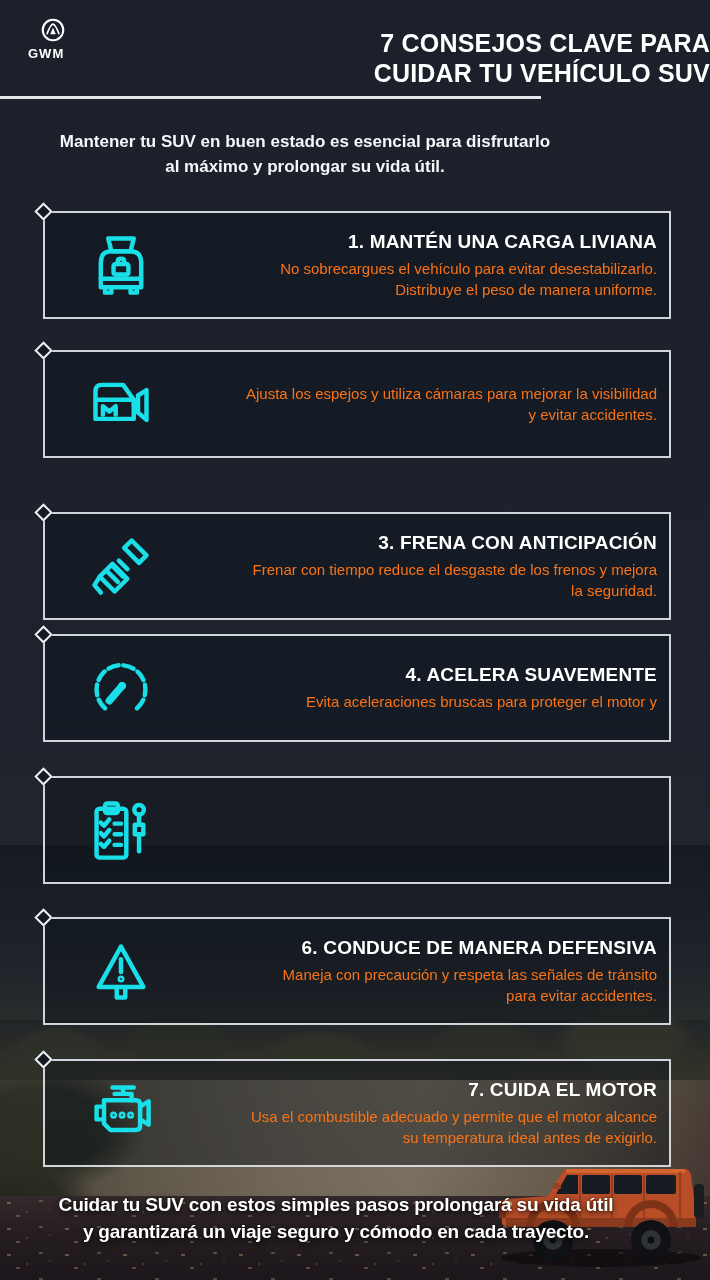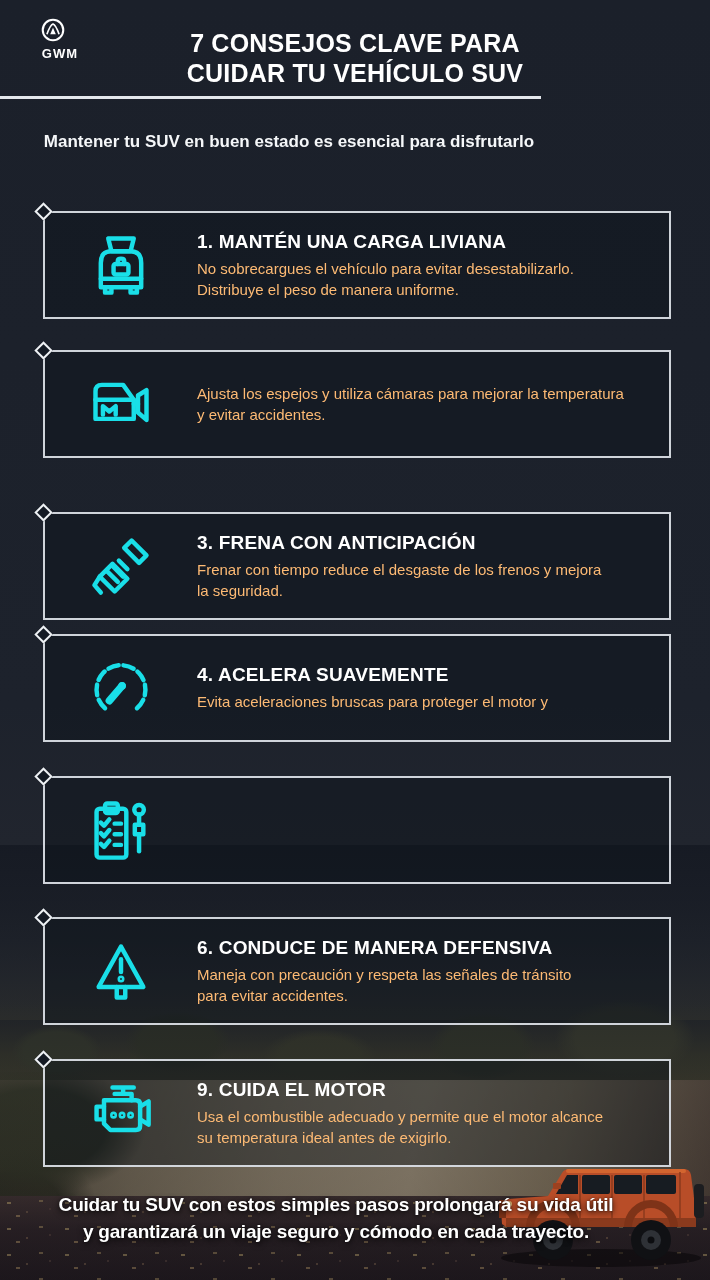--- a/index.html
+++ b/index.html
@@ -29,41 +29,41 @@
     radial-gradient(2.4px 1.8px at 27px 16px, #70594a 60%, rgba(0,0,0,0) 61%),
     radial-gradient(3.4px 2.4px at 41px 5px, #8d7757 60%, rgba(0,0,0,0) 61%),
     radial-gradient(2.2px 1.8px at 50px 13px, #574440 60%, rgba(0,0,0,0) 61%),
     radial-gradient(2.8px 2px at 18px 20px, #977d5c 60%, rgba(0,0,0,0) 61%),
     linear-gradient(180deg,#493a39 0%,#352a2e 40%,#2a2127 100%);
     background-size:58px 26px,58px 26px,58px 26px,58px 26px,58px 26px,100% 100%;}
   .bg-dim{position:absolute;left:0;top:845px;width:710px;height:435px;z-index:3;
     background:linear-gradient(180deg,rgba(21,25,34,0.85) 0%,rgba(21,25,34,0.55) 30%,rgba(22,22,28,0.32) 55%,rgba(16,13,18,0.35) 80%,rgba(12,10,14,0.45) 100%);}
   .suv{position:absolute;left:496px;top:1156px;width:214px;height:114px;z-index:4;}
   
-  .logo{position:absolute;left:28px;top:17px;width:50px;text-align:right;z-index:5;}
+  .logo{position:absolute;left:28px;top:17px;width:50px;text-align:left;z-index:5;}
   .logo svg{display:block;margin:0 auto;}
   .logo-text{color:#fff;font-weight:bold;font-size:13px;letter-spacing:1px;margin-top:1px;}
   .title{position:absolute;top:28px;left:0;width:710px;margin:0;text-align:center;color:#fff;
     font-size:25px;font-weight:bold;line-height:30px;letter-spacing:0.2px;z-index:5;}
-  .title span{display:block;}
+  .title span{display:block;text-align:right;}
   .title-underline{position:absolute;top:96px;left:0;width:541px;height:3px;background:#e3e7eb;z-index:5;}
   .intro{position:absolute;top:129px;left:0;width:578px;margin:0;text-align:center;color:#f5f7f9;
-    font-size:17px;font-weight:bold;line-height:25px;z-index:5;}
+    font-size:17px;font-weight:bold;line-height:25px;z-index:5;padding-left:16px;}
   .intro span{display:block;white-space:nowrap;}
   
   .card{position:absolute;left:43px;width:628px;height:108px;box-sizing:border-box;
     border:2px solid rgba(223,228,234,0.92);background:rgba(13,18,26,0.42);
     display:flex;align-items:center;z-index:5;}
   .diamond{position:absolute;left:-8px;top:-8px;width:9px;height:9px;background:#141a24;
     border:2px solid #eef1f4;transform:rotate(45deg);}
   .icon-box{flex:0 0 152px;display:flex;justify-content:center;align-items:center;}
   .icon-box svg{width:68px;height:68px;stroke:#19dfe8;fill:none;stroke-width:4.2;stroke-linecap:round;stroke-linejoin:round;}
-  .tip-text{flex:1;padding-right:22px;}
+  .tip-text{flex:1;padding-right:12px;text-align:right;}
   .tip-title{margin:0 0 5px 0;color:#fff;font-size:19px;font-weight:bold;letter-spacing:0.2px;}
-  .tip-desc{margin:0;color:#fdba74;font-size:15px;line-height:21px;}
+  .tip-desc{margin:0;color:#f97316;font-size:15px;line-height:21px;}
   .tip-desc span{display:block;white-space:nowrap;}
   
   .outro{position:absolute;top:1191px;left:0;width:672px;text-align:center;color:#fff;
     font-size:19px;font-weight:bold;line-height:27px;letter-spacing:-0.2px;z-index:8;
     text-shadow:0 2px 6px rgba(0,0,0,0.85),0 0 2px rgba(0,0,0,0.6);}
 </style>
 </head>
 <body>
 
 <div class="canvas">
@@ -110,20 +110,21 @@
   </div>
 
   <h1 class="title">
     <span>7 CONSEJOS CLAVE PARA</span>
     <span>CUIDAR TU VEHÍCULO SUV</span>
   </h1>
   <div class="title-underline"></div>
 
   <p class="intro">
     <span>Mantener tu SUV en buen estado es esencial para disfrutarlo</span>
+    <span>al máximo y prolongar su vida útil.</span>
   </p>
 
   <section class="card" style="top:211px">
     <span class="diamond"></span>
     <div class="icon-box">
       <svg viewBox="0 0 64 64" aria-hidden="true">
         <path d="M20 7 H44 L41 19 H23 Z"></path>
         <path d="M13 53 V30 Q13 19 23 19 H41 Q51 19 51 30 V53 Z"></path>
         <path d="M29 31 V28 Q29 26 32 26 Q35 26 35 28 V31"></path>
         <rect x="25" y="31" width="14" height="10" rx="2"></rect>
@@ -146,21 +147,21 @@
       <svg viewBox="0 0 64 64" aria-hidden="true">
         <path d="M8 46 V20 Q8 14 14 14 H34 L44 28 V46 Z"></path>
         <path d="M8 28 H44"></path>
         <path d="M15 42 V34 L21 39 L27 34 V42"></path>
         <path d="M44 32 H48"></path>
         <path d="M48 24 L56 19 V47 L48 40 Z"></path>
       </svg>
     </div>
     <div class="tip-text">
       <p class="tip-desc">
-        <span>Ajusta los espejos y utiliza cámaras para mejorar la temperatura</span>
+        <span>Ajusta los espejos y utiliza cámaras para mejorar la visibilidad</span>
         <span>y evitar accidentes.</span>
       </p>
     </div>
   </section>
 
   <section class="card" style="top:512px">
     <span class="diamond"></span>
     <div class="icon-box">
       <svg viewBox="0 0 64 64" aria-hidden="true">
         <path d="M42 8 L56 22 L49 29 L35 15 Z"></path>
@@ -238,21 +239,21 @@
         <path d="M24 8 H44 M34 8 V14 M26 14 H42 V20"></path>
         <path d="M16 20 H46 Q50 20 50 24 V44 Q50 48 46 48 H22 L16 42 Z"></path>
         <path d="M16 26 H9 V38 H16"></path>
         <path d="M50 26 L58 21 V43 L50 38"></path>
         <circle cx="25" cy="34" r="1.2"></circle>
         <circle cx="33" cy="34" r="1.2"></circle>
         <circle cx="41" cy="34" r="1.2"></circle>
       </svg>
     </div>
     <div class="tip-text">
-      <h2 class="tip-title">9. CUIDA EL MOTOR</h2>
+      <h2 class="tip-title">7. CUIDA EL MOTOR</h2>
       <p class="tip-desc">
         <span>Usa el combustible adecuado y permite que el motor alcance</span>
         <span>su temperatura ideal antes de exigirlo.</span>
       </p>
     </div>
   </section>
 
   <footer class="outro">
     <div>Cuidar tu SUV con estos simples pasos prolongará su vida útil</div>
     <div>y garantizará un viaje seguro y cómodo en cada trayecto.</div>

